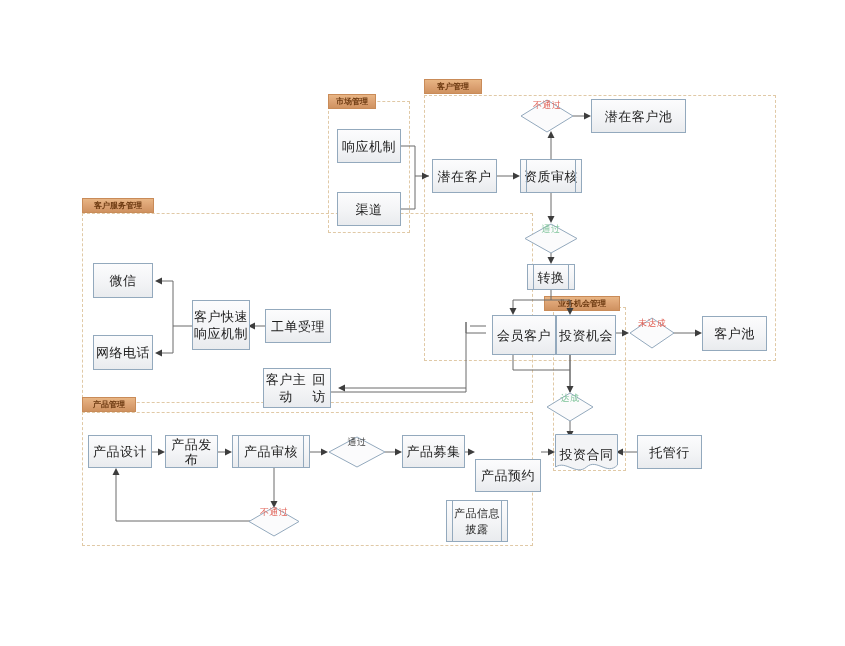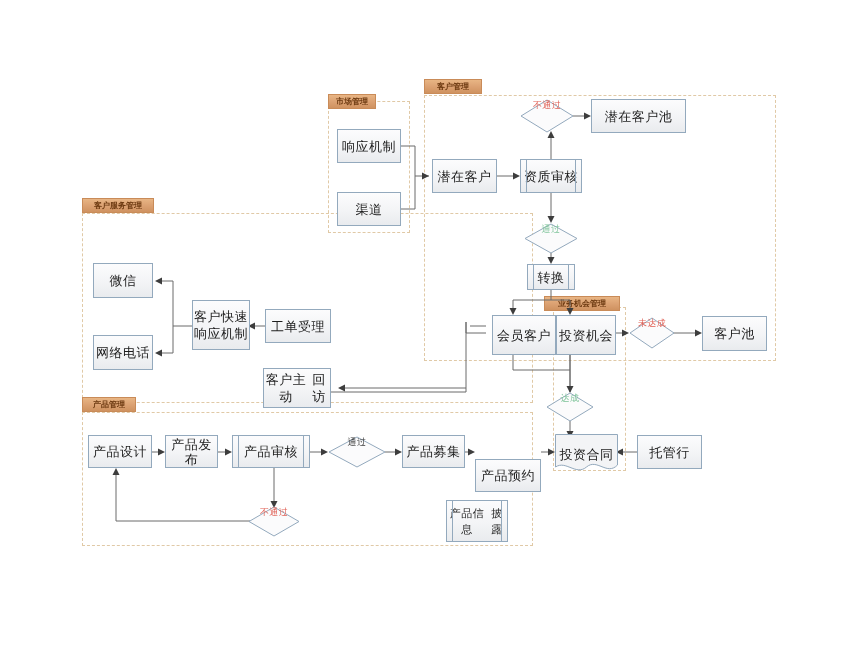--- a/index.html
+++ b/index.html
@@ -212,21 +212,21 @@
   </div>
   <div class="node proc" style="left:232px;top:435px;width:78px;height:33px;">
     <span class="txt">产品审核</span>
   </div>
   <div class="node" style="left:402px;top:435px;width:63px;height:33px;">
     <span class="txt">产品募集</span>
   </div>
   <div class="node" style="left:475px;top:435px;width:66px;height:33px;margin-top:24px;">
     <span class="txt">产品预约</span>
   </div>
-  <div class="node proc" style="left:446px;top:500px;width:62px;height:42px;flex-direction:row;line-height:16px;font-size:11px;">
+  <div class="node proc" style="left:446px;top:500px;width:62px;height:42px;flex-direction:column;line-height:16px;font-size:11px;">
     <span class="txt">产品信息</span>
     <span class="txt">披露</span>
   </div>
 
   <div class="node doc" style="left:555px;top:434px;width:63px;height:40px;">
     <svg class="docsvg" viewBox="0 0 63 40" preserveAspectRatio="none">
       <path d="M0.5 0.5 H62.5 V31 C52 42 42 24 31.5 33 C21 42 11 26 0.5 33 Z" fill="#f3f4f6" stroke="#93a9bd" stroke-width="1"></path>
     </svg>
     <span class="txt">投资合同</span>
   </div>

